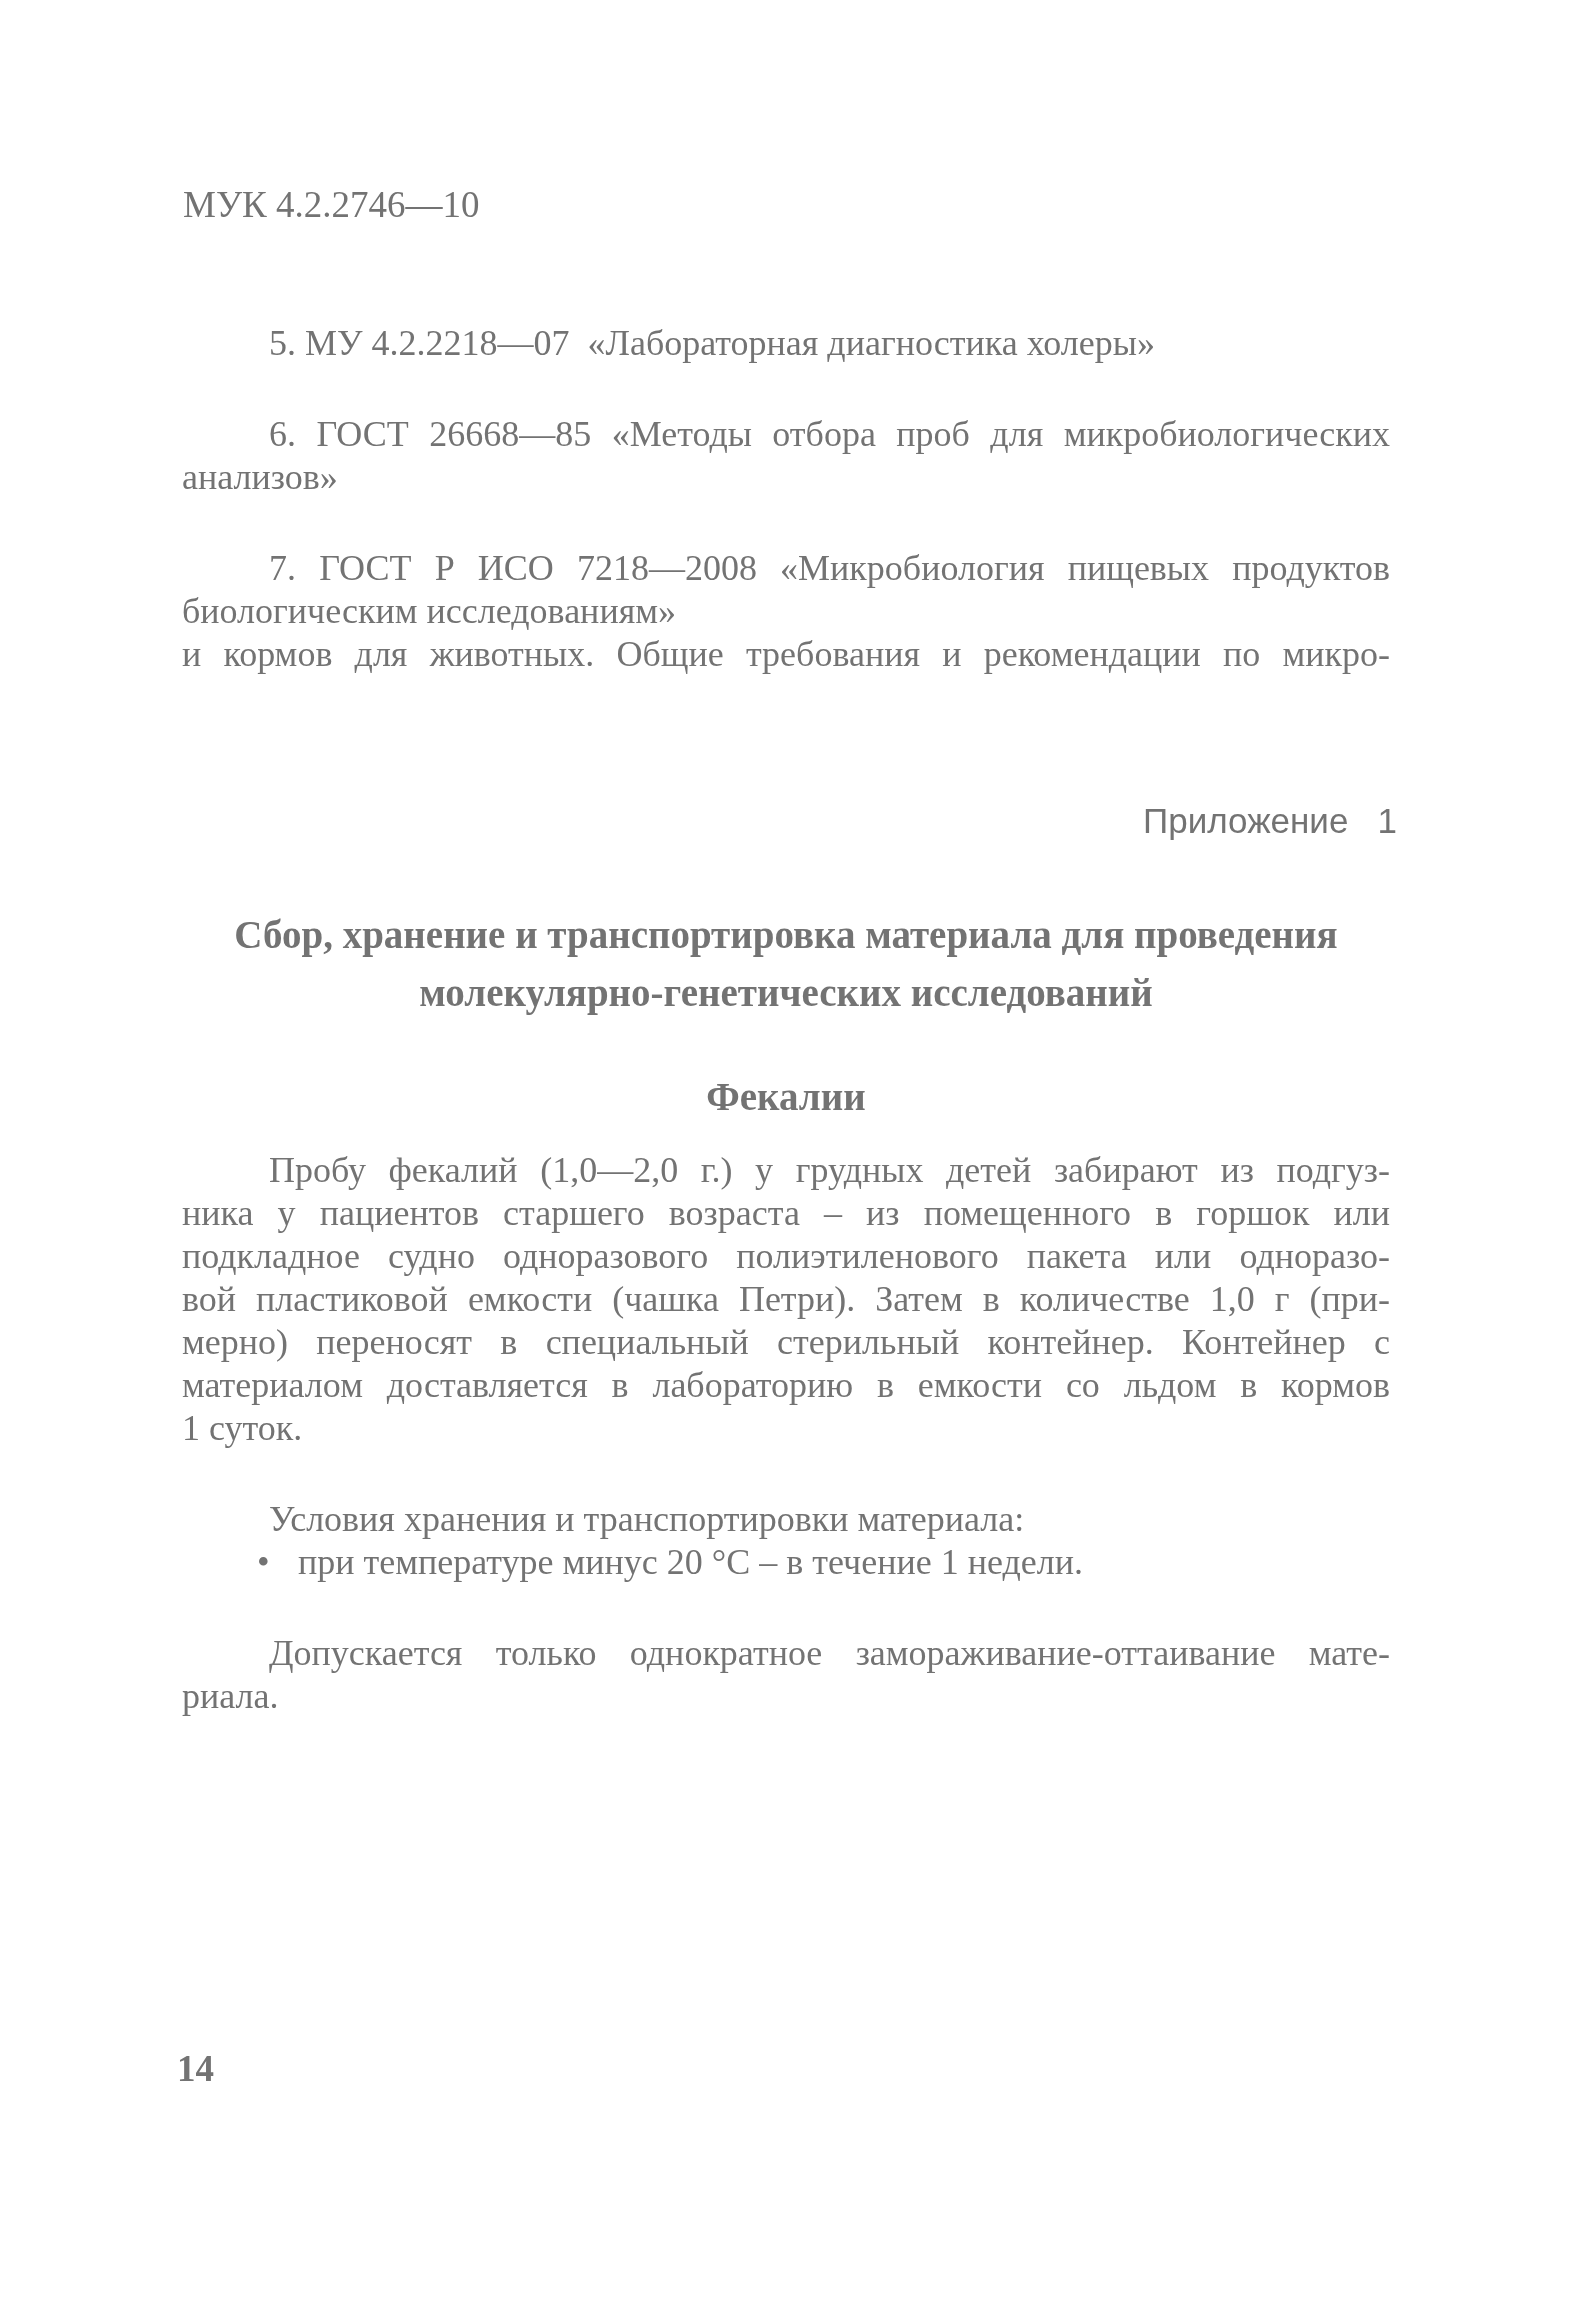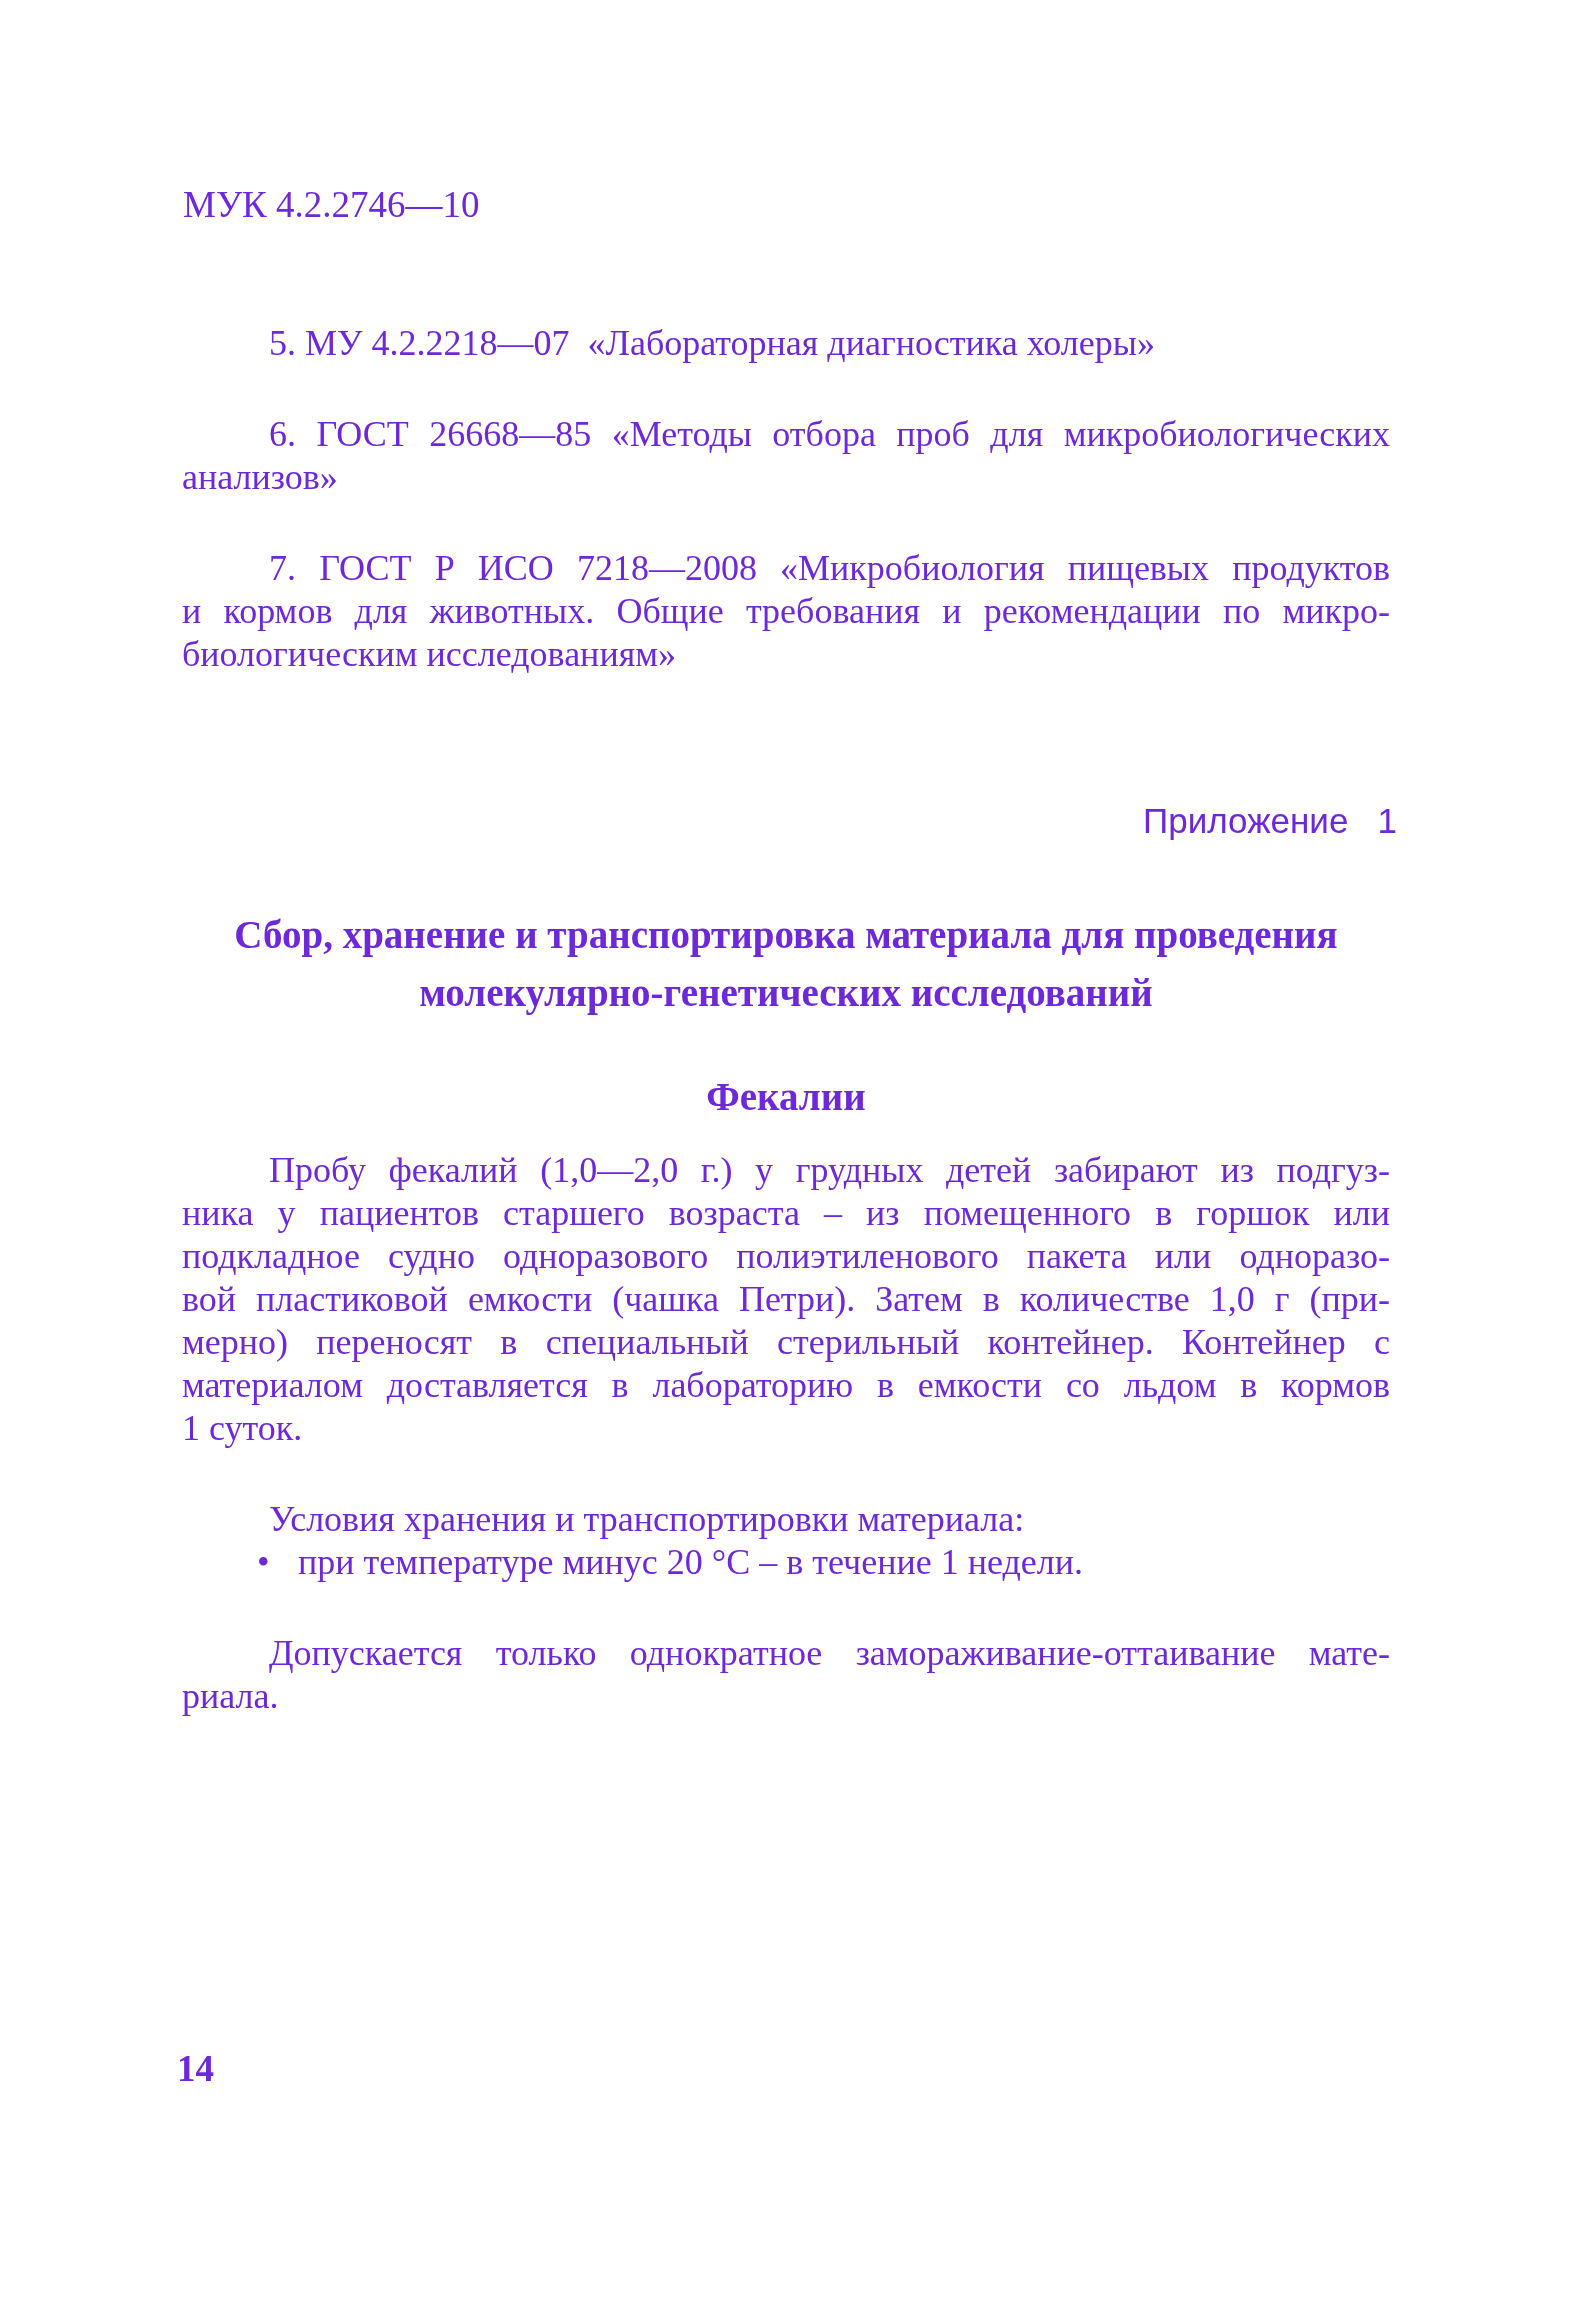--- a/index.html
+++ b/index.html
@@ -1,20 +1,20 @@
 <!DOCTYPE html>
 <html style="font-size:15px"><head>
 <meta charset="utf-8">
 <style>
   html,body { margin:0; padding:0; background:#e8e8e8; }
   .page {
     position:relative;
     width:1586px; height:2313px;
     background:#ffffff;
-    color:#6d28d9;
+    color:#737373;
     font-family:"Liberation Serif","DejaVu Serif",serif;
     overflow:hidden;
   }
   .block { position:absolute; left:182px; width:1208px; }
   .line { font-size:36px; line-height:43px; white-space:nowrap; }
   .just { text-align:justify; text-align-last:justify; }
   .indent { text-indent:87px;margin-top:48px; }
   .doc-code {
     position:absolute; left:183px; top:183px;
     font-size:37px; line-height:43px;
@@ -48,22 +48,22 @@
 
 <div class="page">
 
   <div class="doc-code">МУК 4.2.2746—10</div>
 
   <div class="block refs">
     <div class="line indent">5. МУ 4.2.2218—07&nbsp; «Лабораторная диагностика холеры»</div>
     <div class="line just indent">6. ГОСТ 26668—85 «Методы отбора проб для микробиологических</div>
     <div class="line">анализов»</div>
     <div class="line just indent">7. ГОСТ Р ИСО 7218—2008 «Микробиология пищевых продуктов</div>
+    <div class="line">биологическим исследованиям»</div>
     <div class="line just">и кормов для животных. Общие требования и рекомендации по микро-</div>
-    <div class="line">биологическим исследованиям»</div>
   </div>
 
   <div class="appendix">Приложение&nbsp;&nbsp;&nbsp;1</div>
 
   <div class="heading">
     <div>Сбор, хранение и транспортировка материала для проведения</div>
     <div>молекулярно-генетических исследований</div>
   </div>
 
   <div class="subheading">Фекалии</div>

